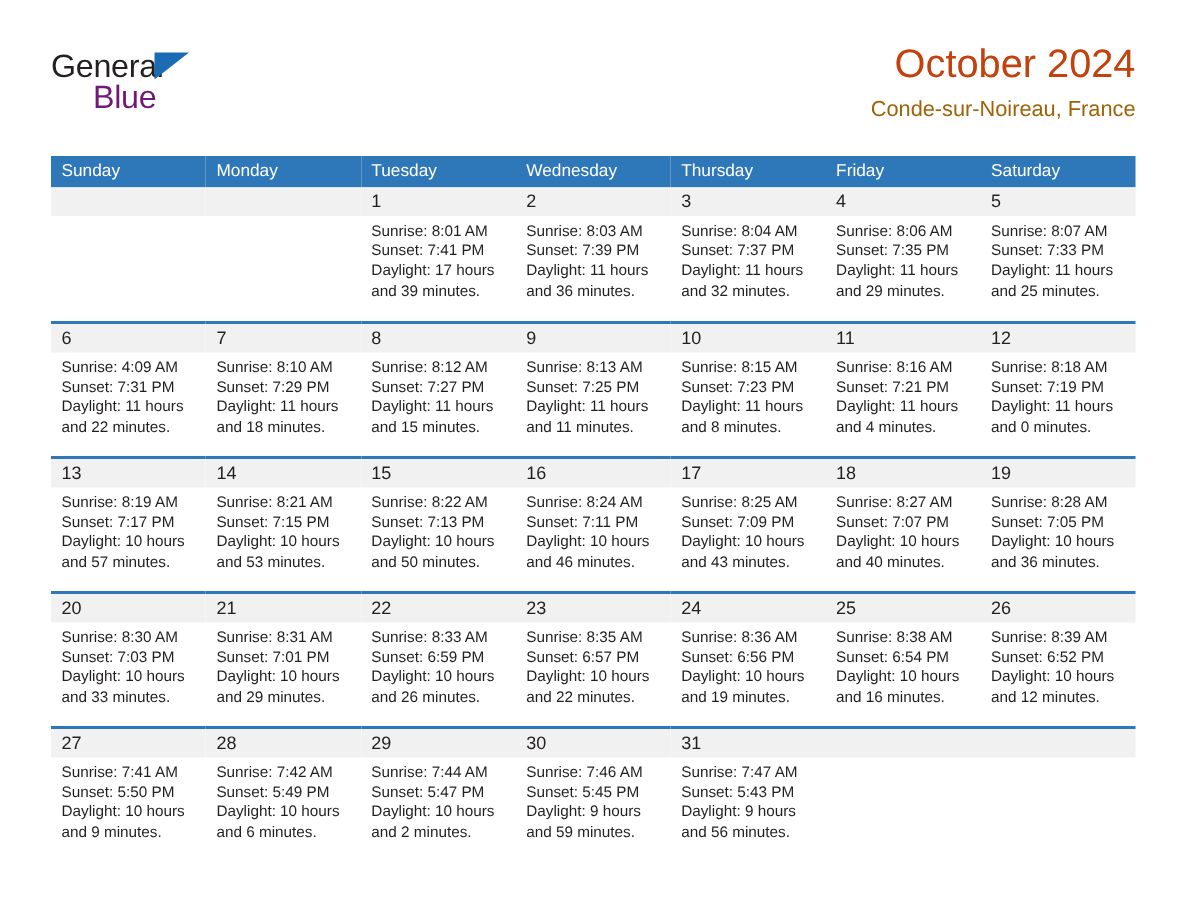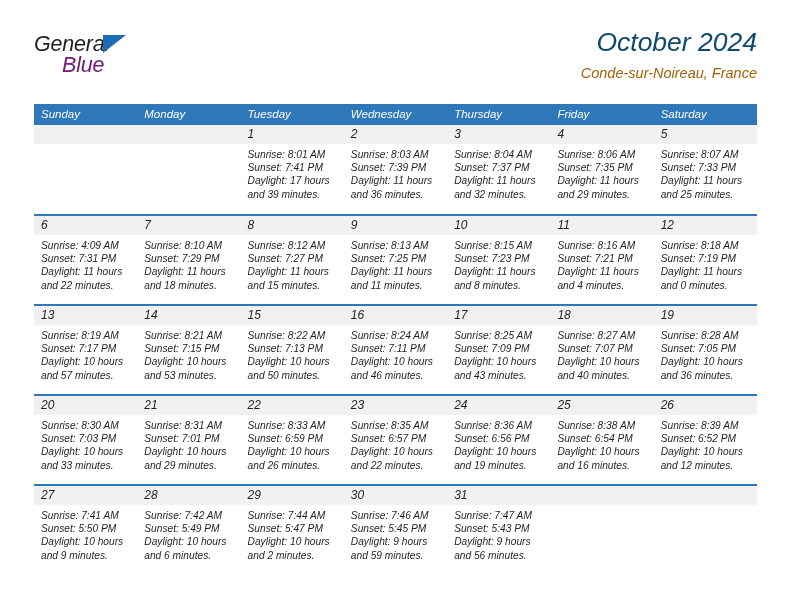--- a/index.html
+++ b/index.html
@@ -12,21 +12,20 @@
     height: 612px;
     font-family: "Liberation Sans", sans-serif;
     color: #231f20;
     overflow: hidden;
   }
   .page {
     position: relative;
     width: 792px;
     height: 599px;
     box-sizing: border-box;
-    font-style: italic;
   }
 
   
   .header {
     position: absolute;
     left: 34px;
     top: 26px;
     right: 35px;
     height: 72px;
   }
@@ -66,21 +65,21 @@
   }
 
   .title-wrap {
     position: absolute;
     right: 0;
     top: 0;
     text-align: right;
   }
   .cal-title {
     font-size: 26.5px;
-    color: #0c4a6e;
+    color: #c2410c;
     line-height: 32px;
     white-space: nowrap;
   }
   .cal-subtitle {
     font-size: 14.5px;
     color: #a16207;
     line-height: 20px;
     margin-top: 5px;
     white-space: nowrap;
   }

